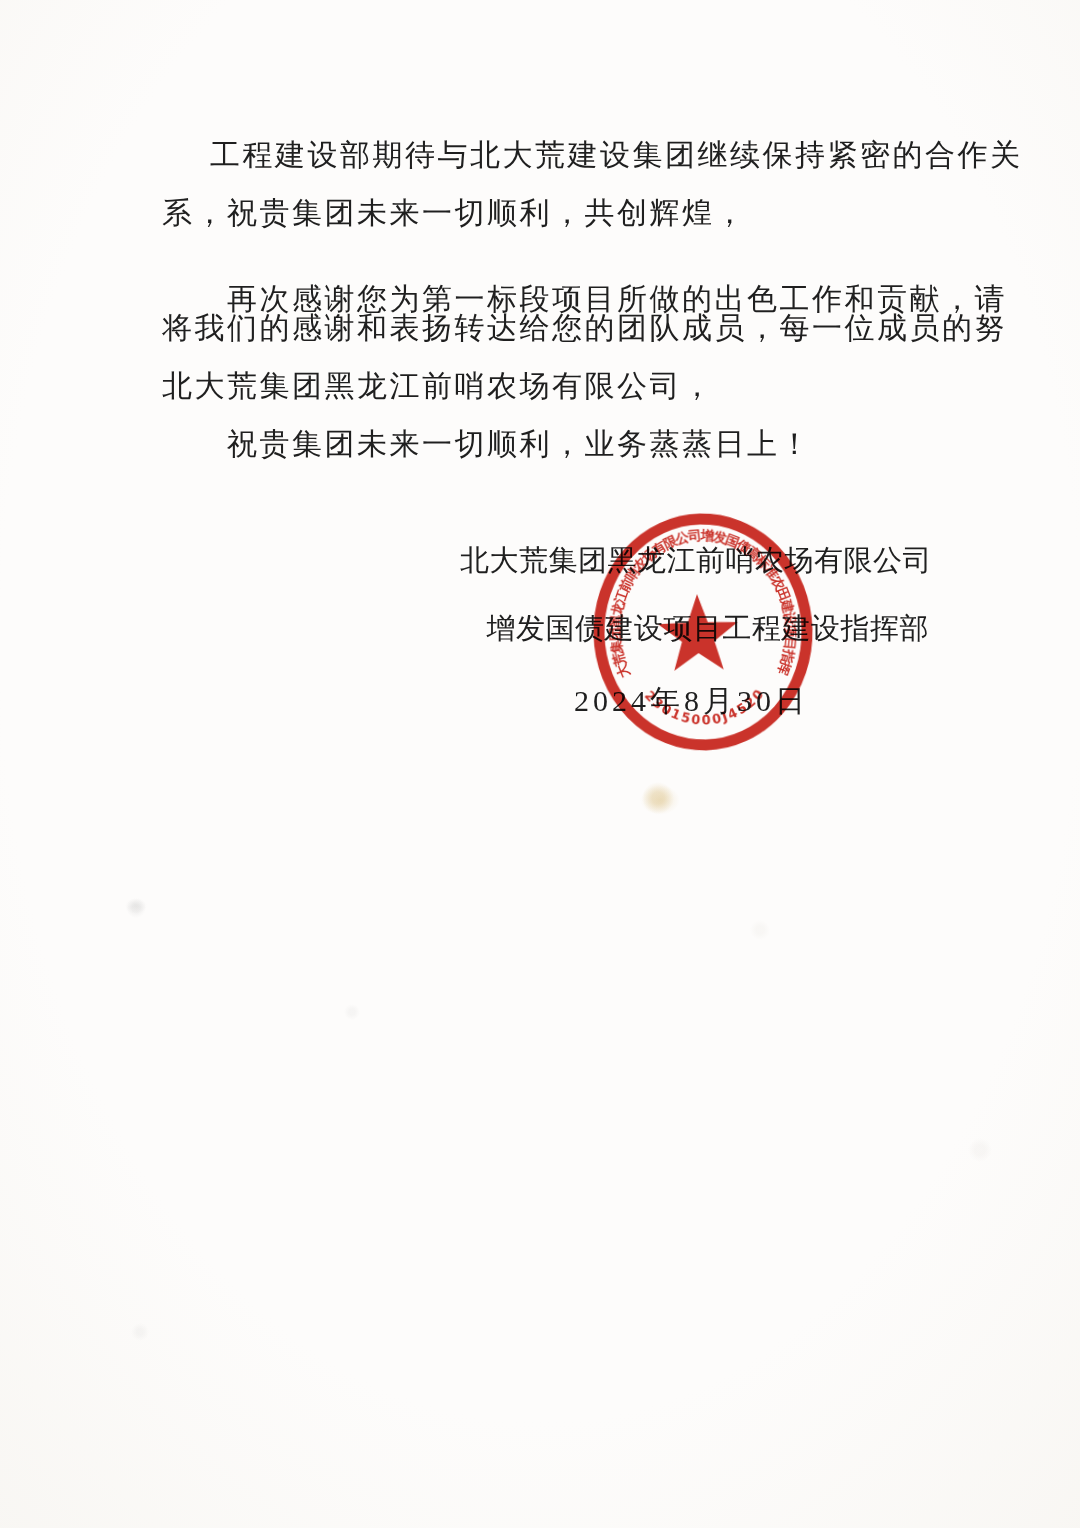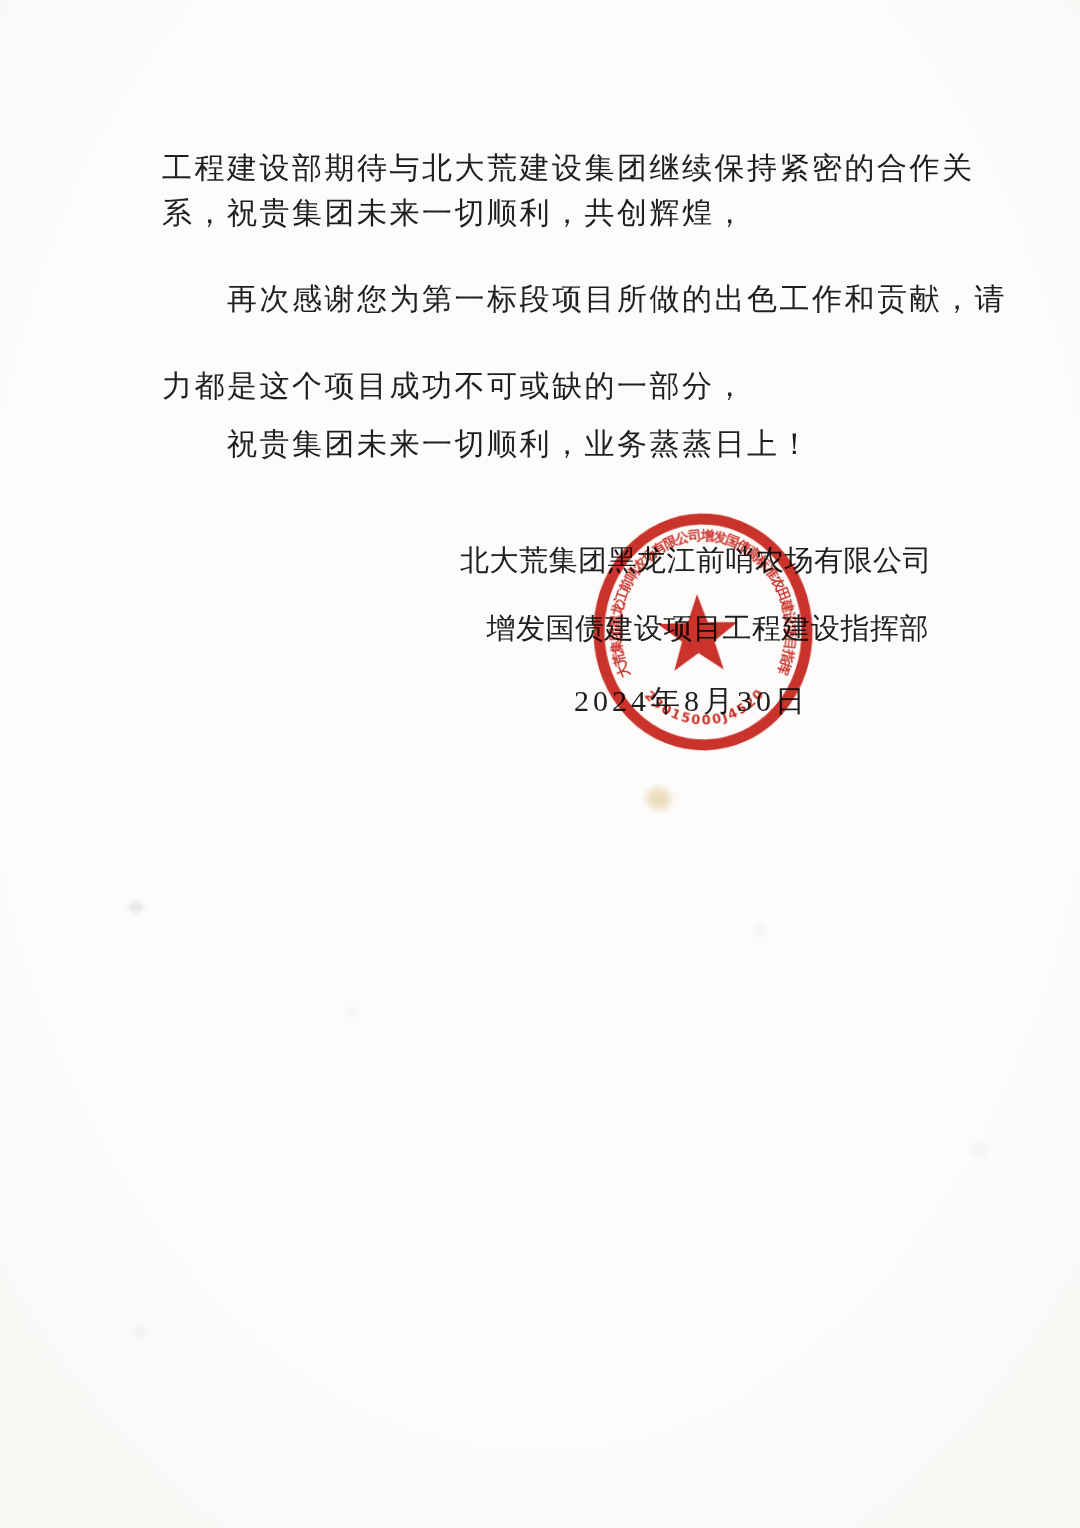--- a/index.html
+++ b/index.html
@@ -25,21 +25,21 @@
   .tline{
     position:absolute;
     left:162px;
     font-size:30px;
     letter-spacing:2.5px;
     color:#1f1f1f;
     white-space:nowrap;
     font-weight:500;
   }
   .tline.indent{left:227px;}
-  .l1{top:148px;}
+  .l1{top:135px;margin-left:48px;}
   .l2{top:193px;}
   .l3{top:251px;margin-top:28px;}
   .l4{top:308px;}
   .l5{top:366px;}
   .l6{top:424px;}
   
   .sig1{
     position:absolute;top:541px;right:148px;
     font-size:29px;letter-spacing:0.5px;color:#1f1f1f;white-space:nowrap;font-weight:500;
   }
@@ -64,21 +64,22 @@
   .spot{position:absolute;pointer-events:none;}
 </style>
 </head>
 <body>
 
 <div class="page">
 
   <div class="tline l1">工程建设部期待与北大荒建设集团继续保持紧密的合作关</div>
   <div class="tline l2">系，祝贵集团未来一切顺利，共创辉煌，</div>
   <div class="tline indent l3">再次感谢您为第一标段项目所做的出色工作和贡献，请</div>
-  <div class="tline l5">力都是这个项目成功不可或缺的一部分，</div>
+  <div class="tline l4">将我们的感谢和表扬转达给您的团队成员，每一位成员的努</div>
+  <div class="tline l5">北大荒集团黑龙江前哨农场有限公司，</div>
   <div class="tline indent l6">祝贵集团未来一切顺利，业务蒸蒸日上！</div>
 
   <div class="sig1">北大荒集团黑龙江前哨农场有限公司</div>
   <div class="sig2">增发国债建设项目工程建设指挥部</div>
   <div class="sigdate">2024年8月30日</div>
 
   <svg class="seal" viewBox="-141 -151 282 302" xmlns="http://www.w3.org/2000/svg">
 
     <ellipse cx="0" cy="0" rx="104" ry="113" fill="none" stroke="#c8231a" stroke-width="11"></ellipse>
 

